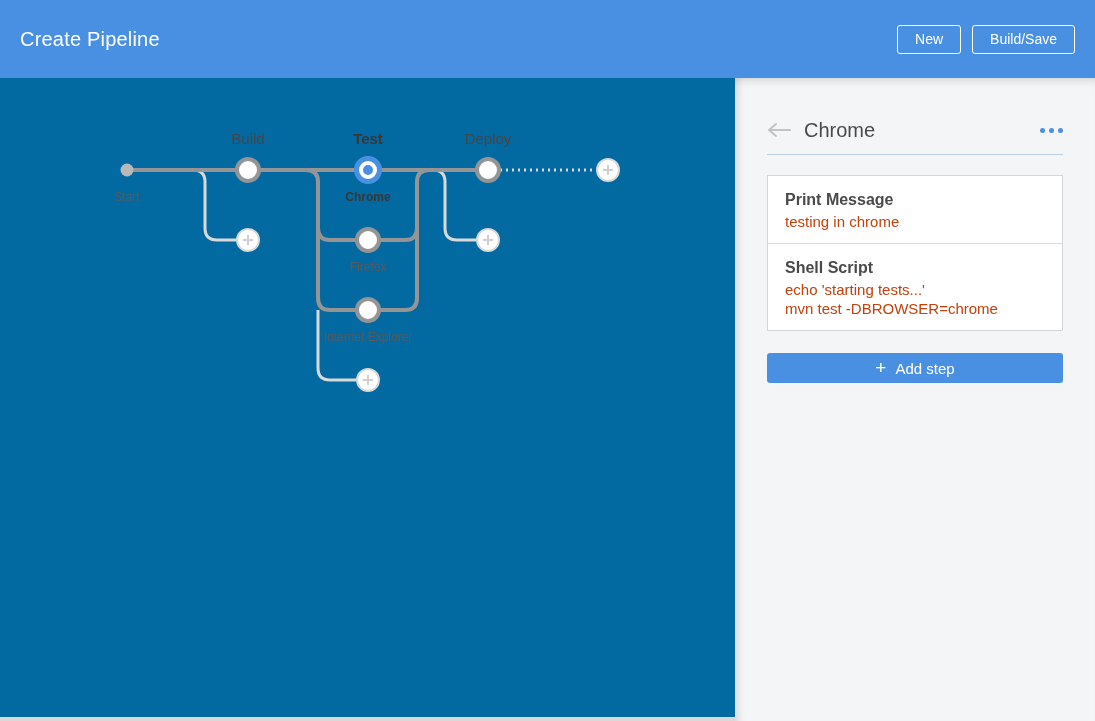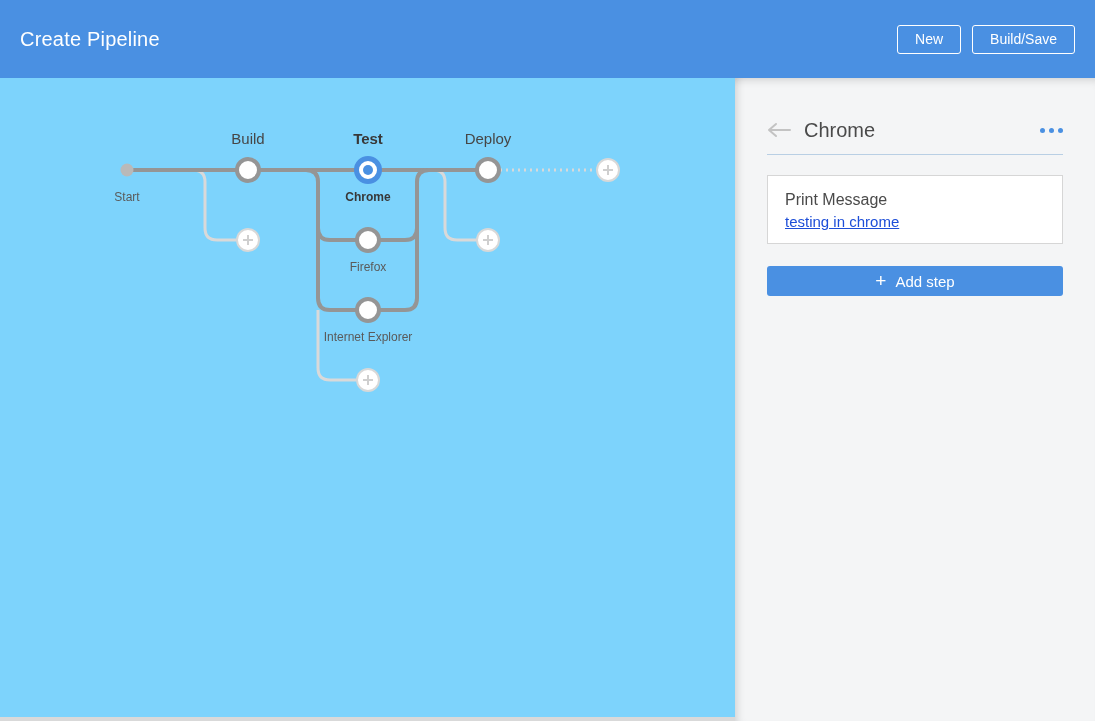--- a/index.html
+++ b/index.html
@@ -10,21 +10,21 @@
   .header { height:78px; background:#4a90e2; display:flex; align-items:center;
     justify-content:space-between; padding:0 20px; }
   .header-title { color:#fff; font-size:20px; font-weight:400; letter-spacing:.2px;text-align:center; }
   .header-actions { display:flex; gap:11px; }
   .hdr-btn { height:29px; padding:0 17px; background:transparent; color:#fff;
     border:1px solid #fff; border-radius:3px; font-size:14px; cursor:pointer;
     font-family:"Liberation Sans", sans-serif; }
 
   
   .main { position:relative; width:1095px; height:643px; }
-  .canvas { position:absolute; left:0; top:0; width:735px; height:643px; background:#7dd3fc; }
+  .canvas { position:absolute; left:0; top:0; width:735px; height:643px; background:#0369a1; }
   .canvas svg { display:block; }
   .hscroll { position:absolute; left:0; bottom:0; width:735px; height:4px; background:#d9d9d9; }
 
   svg text { font-family:"Liberation Sans", sans-serif; }
   .stage-label { font-size:15px; fill:#464646; }
   .stage-label.sel { font-weight:bold; fill:#383838; }
   .sub-label { font-size:12px; fill:#5a5a5a; }
   .sub-label.sel { font-weight:bold; fill:#383838; }
 
   
@@ -34,22 +34,22 @@
   .panel-header { margin-top:37px; display:flex; align-items:center; height:30px; }
   .back-icon { width:24px; height:16px; cursor:pointer; flex:none; }
   .panel-title { font-size:20px; font-weight:400; color:#4a4a4a; margin-left:13px; flex:1; }
   .more-menu { display:flex; gap:4px; align-items:center; cursor:pointer; padding:4px 0; }
   .more-menu i { width:5px; height:5px; border-radius:50%; background:#4a90e2; }
   .panel-divider { height:1px; background:#b9cfe4; margin-top:9px; }
 
   .steps-card { margin-top:20px; background:#fff; border:1px solid #d6d6d6; }
   .step-item { padding:13px 17px 12px; cursor:pointer; }
   .step-item + .step-item { border-top:1px solid #dcdcdc; }
-  .step-title { font-size:16px; font-weight:normal; color:#4a4a4a; line-height:21px; }
-  .step-detail { font-size:15px; color:#1d4ed8; line-height:19px; margin-top:2px;text-decoration:underline; }
+  .step-title { font-size:16px; font-weight:bold; color:#4a4a4a; line-height:21px; }
+  .step-detail { font-size:15px; color:#c2410c; line-height:19px; margin-top:2px; }
   .step-detail.tight { margin-top:0; }
 
   .add-step { margin-top:22px; width:100%; height:30px; background:#4a90e2; color:#fff;
     border:none; border-radius:3px; font-size:15px; cursor:pointer; display:flex;
     align-items:center; justify-content:center; gap:9px;
     font-family:"Liberation Sans", sans-serif; }
   .add-step .plus { font-size:19px; font-weight:400; line-height:1; position:relative; top:-1px; }
 </style>
 </head>
 <body>
@@ -133,20 +133,25 @@
           <i></i>
       </div>
     </div>
     <div class="panel-divider"></div>
 
     <div class="steps-card">
       <div class="step-item">
         <div class="step-title">Print Message</div>
         <div class="step-detail">testing in chrome</div>
       </div>
+      <div class="step-item">
+        <div class="step-title">Shell Script</div>
+        <div class="step-detail">echo 'starting tests...'</div>
+        <div class="step-detail tight">mvn test -DBROWSER=chrome</div>
+      </div>
     </div>
 
     <button class="add-step">
       <span class="plus">+</span>
       <span>Add step</span>
     </button>
   </div>
 </div>
 
 </body></html>

